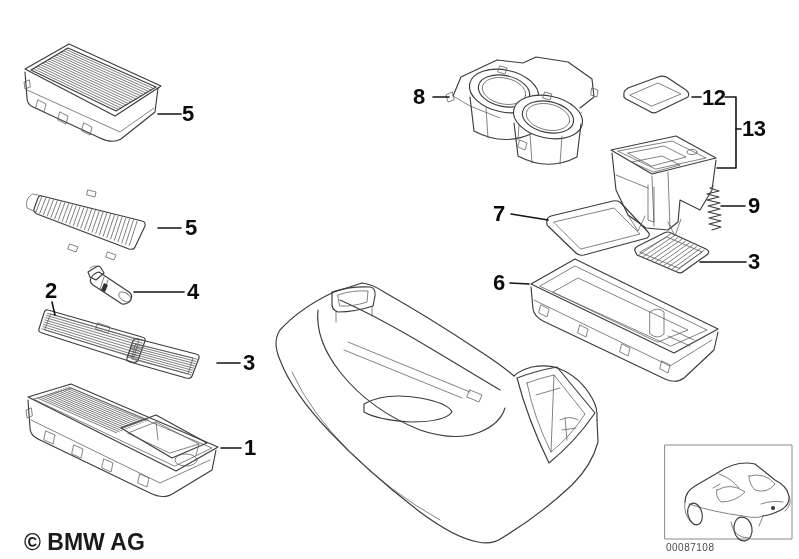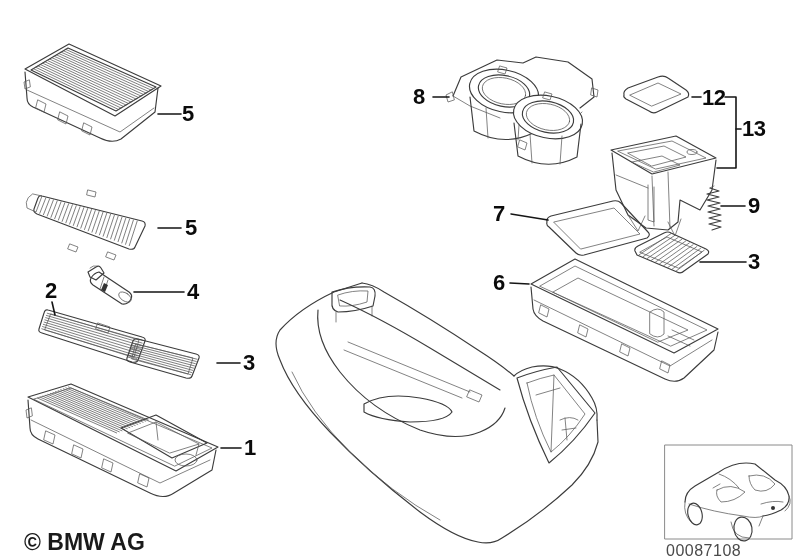--- a/index.html
+++ b/index.html
@@ -2,21 +2,21 @@
 <html><head>
 <meta charset="utf-8">
 <style>
   html,body{margin:0;padding:0;background:#fff;}
   #stage{position:relative;width:799px;height:559px;background:#ffffff;overflow:hidden;
          font-family:"Liberation Sans",sans-serif;}
   svg{position:absolute;left:0;top:0;}
   .callout{position:absolute;font-weight:bold;font-size:22px;line-height:1;color:#0b0b0b;
            letter-spacing:-0.5px;cursor:pointer;user-select:none;}
   .footer-copy{position:absolute;left:24px;top:529px;font-size:23px;font-weight:bold;color:#1a1a1a;}
-  .drawing-no{position:absolute;left:666px;top:542px;font-size:16px;color:#4a4a4a;letter-spacing:.5px;}
+  .drawing-no{position:absolute;left:666px;top:542px;font-size:10px;color:#4a4a4a;letter-spacing:.5px;}
   
   .art path,.art line,.art ellipse,.art rect,.art polyline,.art circle{
       fill:none;stroke:#3c3c3c;stroke-width:1.15;stroke-linecap:round;stroke-linejoin:round;}
   .art .w{fill:#ffffff;}
   .art .thin{stroke-width:.75;stroke:#5a5a5a;}
   .art .dark{fill:#333;stroke:none;}
   .art .leader{stroke:#151515;stroke-width:1.6;}
   .art .frame{stroke:#8a8a8a;stroke-width:1;}
   [data-ribs] line{stroke:#565656;stroke-width:.75;}
 </style>

